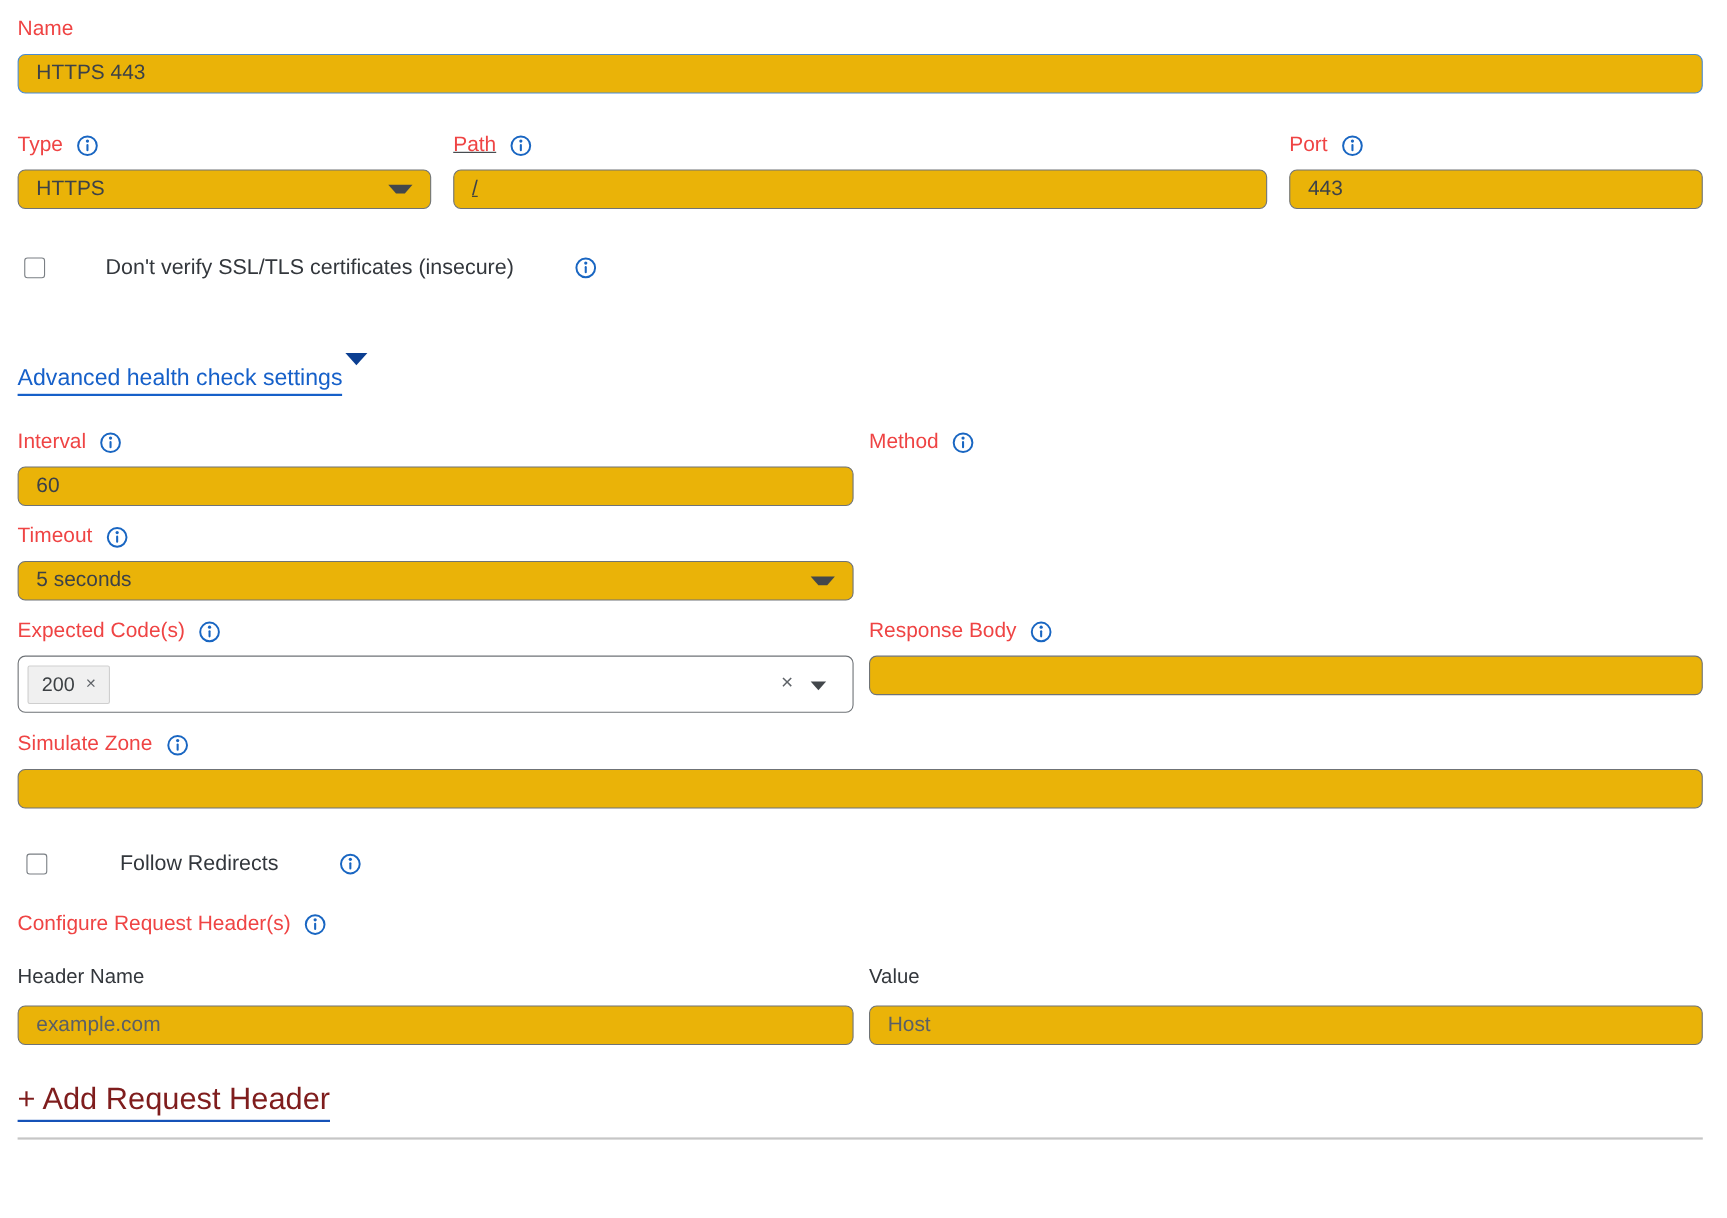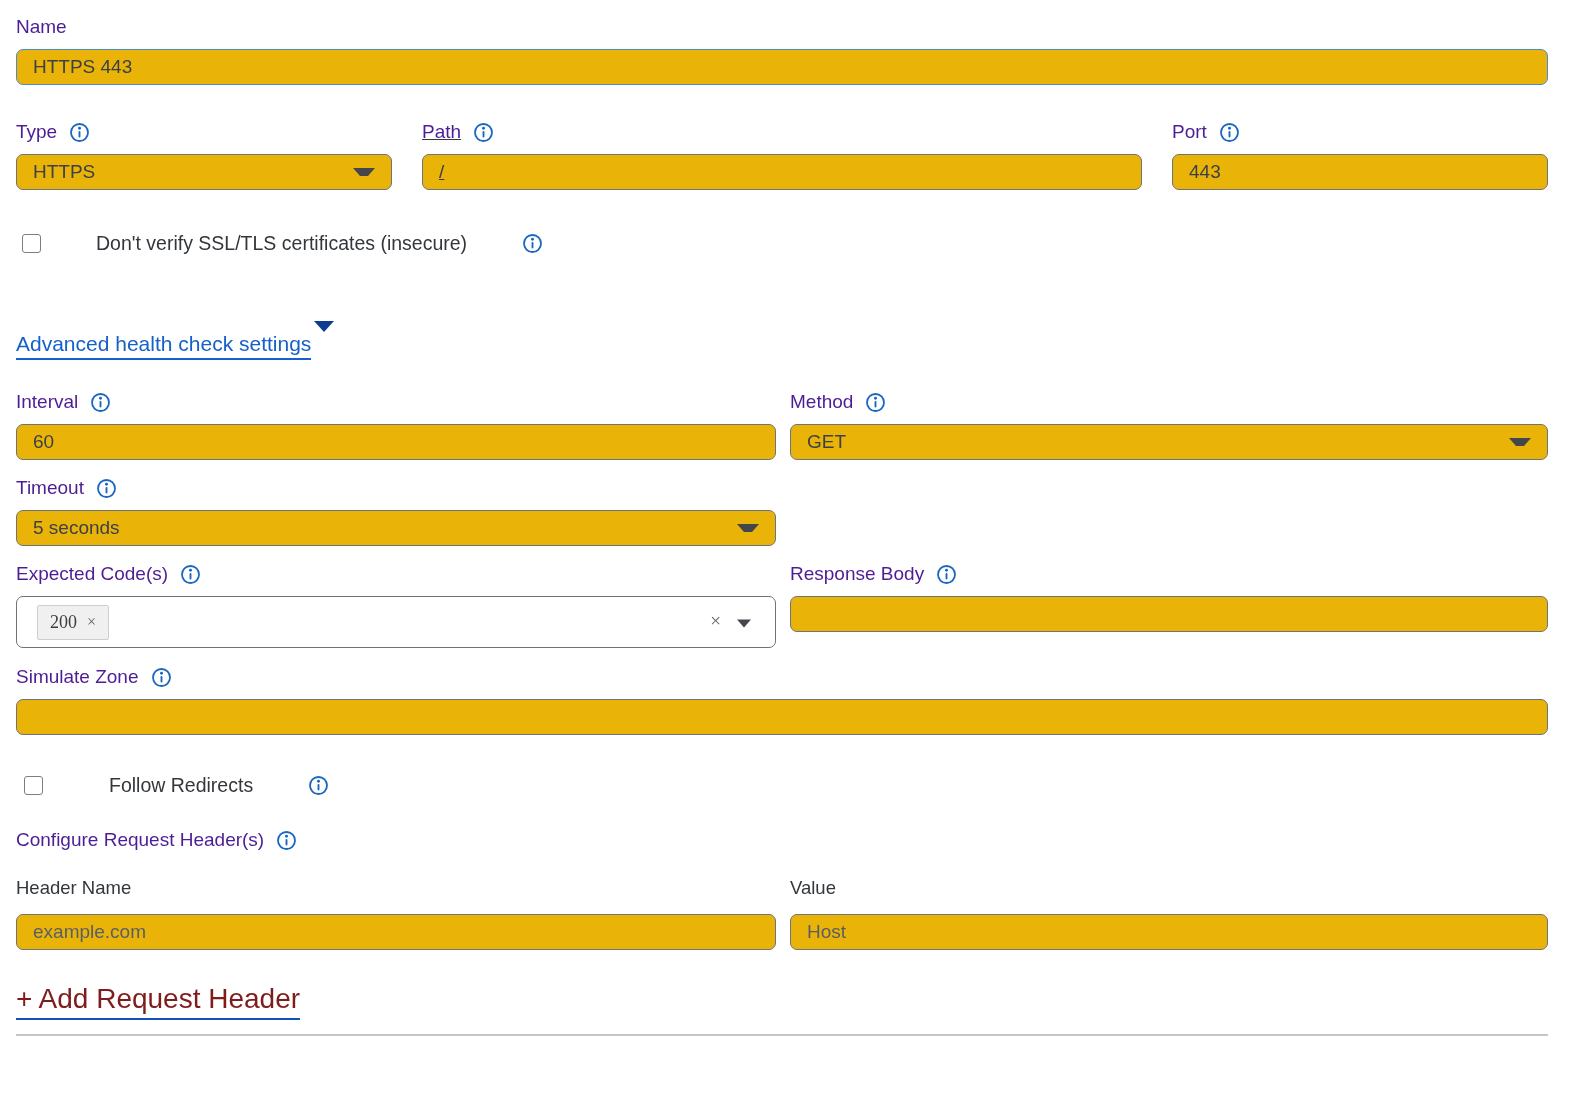--- a/index.html
+++ b/index.html
@@ -7,21 +7,21 @@
   body {
     width: 1570px; height: 1107px;
     font-family: "Liberation Sans", sans-serif;
     color: #35393e;
     overflow: hidden;
   }
   .form-wrap { padding: 16px 22px 0 16px; }
 
   .field-label-row {
     display: flex; align-items: center; gap: 12px;
-    font-size: 19px; color: #4c1d95;
+    font-size: 19px; color: #ef4444;
     margin-bottom: 11px;
   }
   .info-icon { display: inline-flex; flex: 0 0 auto; cursor: pointer; }
 
   .text-input, .select-box {
     width: 100%; height: 36px;
     border: 1.6px solid #6f7377;
     border-radius: 7px;
     background: #eab308;
     font-family: "Liberation Sans", sans-serif;
@@ -38,21 +38,21 @@
   .caret-down {
     width: 0; height: 0;
     border-left: 7px solid transparent;
     border-right: 7px solid transparent;
     border-top: 8px solid #43474b;
     flex: 0 0 auto;
   }
   .select-box .sel-text { flex: 1 1 auto; }
   .select-box .sel-caret-pad { padding-right: 8px; }
 
-  .row-3 { display: flex; gap: 30px; margin-top: 36px; }
+  .row-3 { display: flex; gap: 20px; margin-top: 36px; }
   .col-type { width: 376px; flex: 0 0 auto; }
   .col-path { flex: 1 1 auto; text-decoration: underline; }
   .col-port { width: 376px; flex: 0 0 auto; }
 
   .duo { display: grid; grid-template-columns: 760px 758px; column-gap: 14px; }
   .mt-31 { margin-top: 31px; }
   .mt-17 { margin-top: 17px; }
   .mt-18 { margin-top: 18px; }
 
   .checkbox-row { display: flex; align-items: center; margin-top: 42px; padding-left: 6px; gap: 40px; }
@@ -76,21 +76,21 @@
     width: 0; height: 0; margin-left: 3px; margin-top: 4px;
     border-left: 10px solid transparent;
     border-right: 10px solid transparent;
     border-top: 11px solid #0b3e91;
   }
 
   .multiselect {
     position: relative; width: 100%; height: 52px;
     border: 1.6px solid #6f7377; border-radius: 7px;
     background: #fff; display: flex; align-items: center;
-    padding: 0 86px 0 20px; cursor: pointer; font-family: Liberation Serif, serif;
+    padding: 0 86px 0 8px; cursor: pointer;
   }
   .tag-chip {
     display: inline-flex; align-items: center;
     background: #f0f0f0; border: 1px solid #cfcfcf;
     padding: 6px 12px; font-size: 18px; color: #3c4043;
     border-radius: 2px;
   }
   .tag-x { margin-left: 10px; font-size: 16px; color: #5f6368; cursor: pointer; }
   .ms-clear {
     position: absolute; right: 54px; top: 50%; transform: translateY(-54%);
@@ -205,24 +205,20 @@
       <div class="field-label-row">
         <span>Method</span>
         <span class="info-icon">
           <svg width="21" height="21" viewBox="0 0 20 20">
               <circle cx="10" cy="10" r="8.1" fill="none" stroke="#1966c2" stroke-width="1.7"></circle>
               <circle cx="10" cy="5.9" r="1.4" fill="#1966c2"></circle>
               <rect x="9.1" y="8.5" width="1.8" height="6.2" rx="0.9" fill="#1966c2"></rect>
             </svg>
         </span>
       </div>
-      <div class="select-box" role="listbox">
-        <span class="sel-text">GET</span>
-        <span class="caret-down sel-caret-pad"></span>
-      </div>
     </div>
   </div>
 
   <div class="duo mt-17">
     <div>
       <div class="field-label-row">
         <span>Timeout</span>
         <span class="info-icon">
           <svg width="21" height="21" viewBox="0 0 20 20">
               <circle cx="10" cy="10" r="8.1" fill="none" stroke="#1966c2" stroke-width="1.7"></circle>

